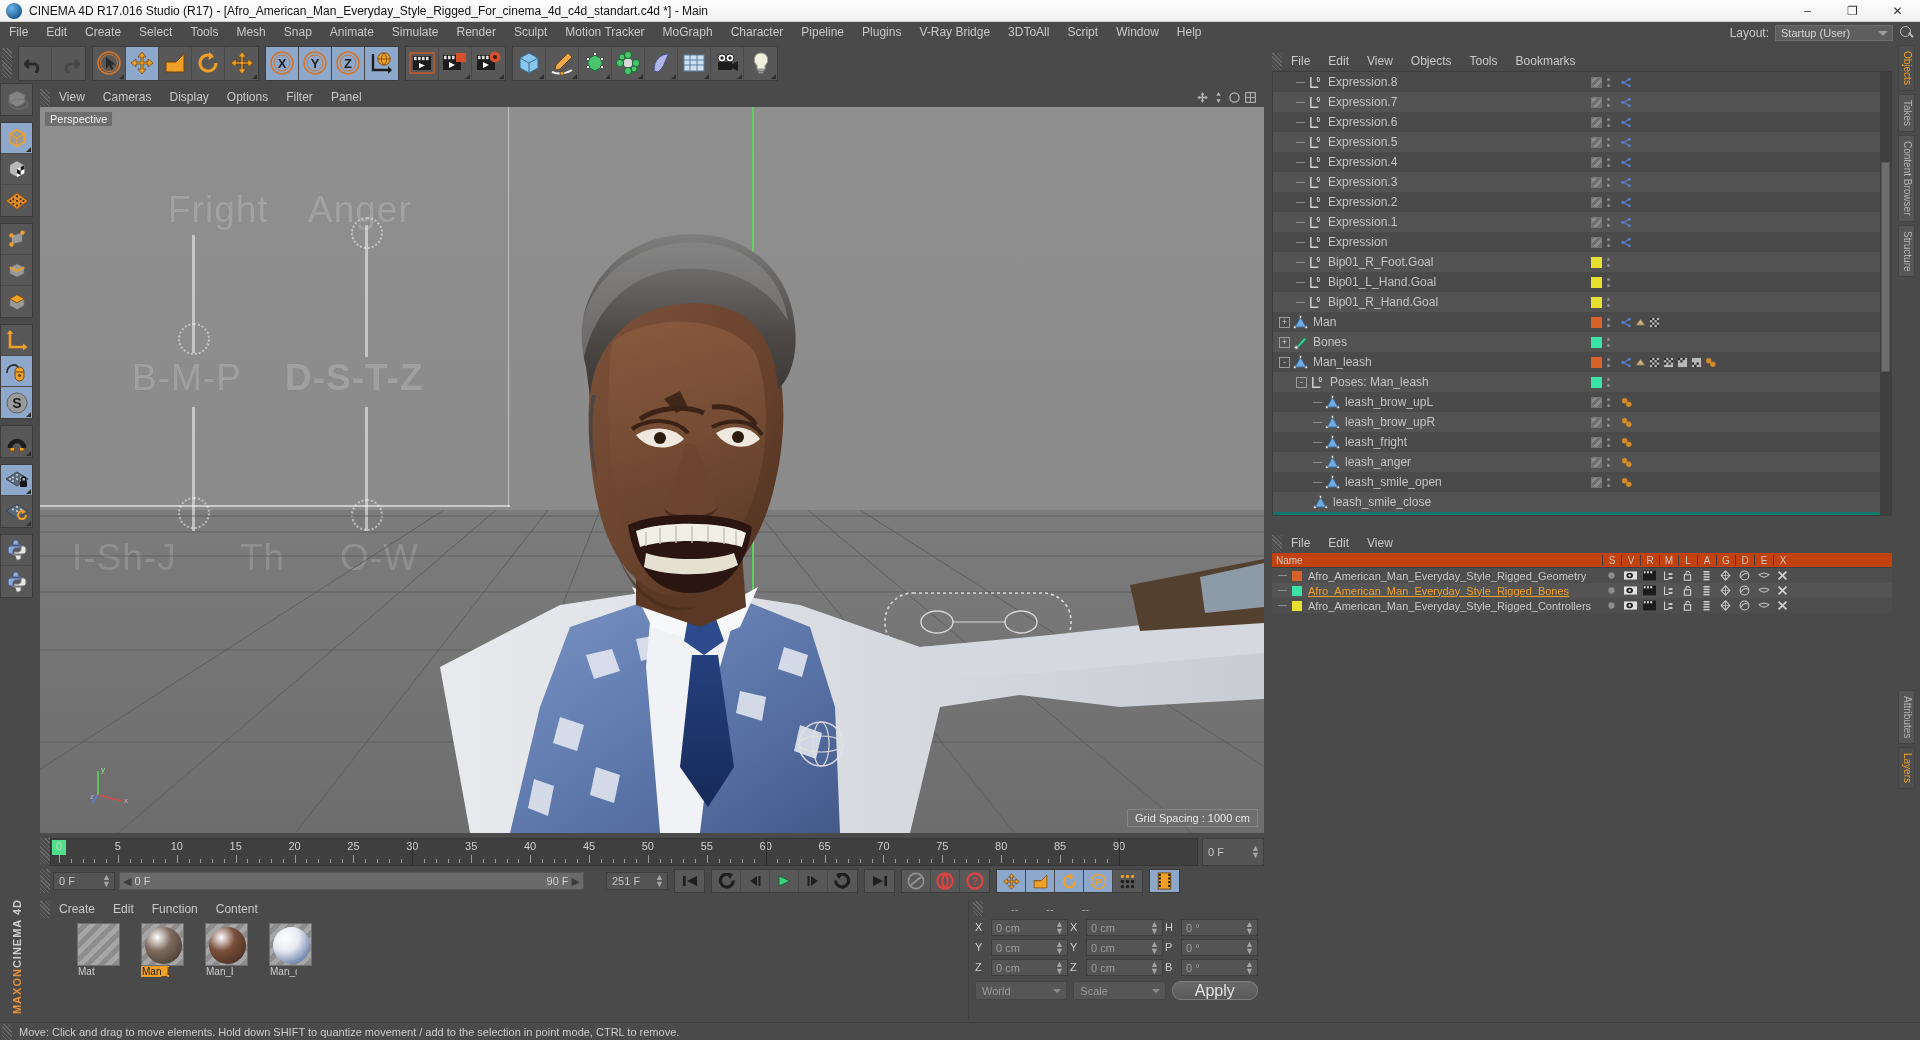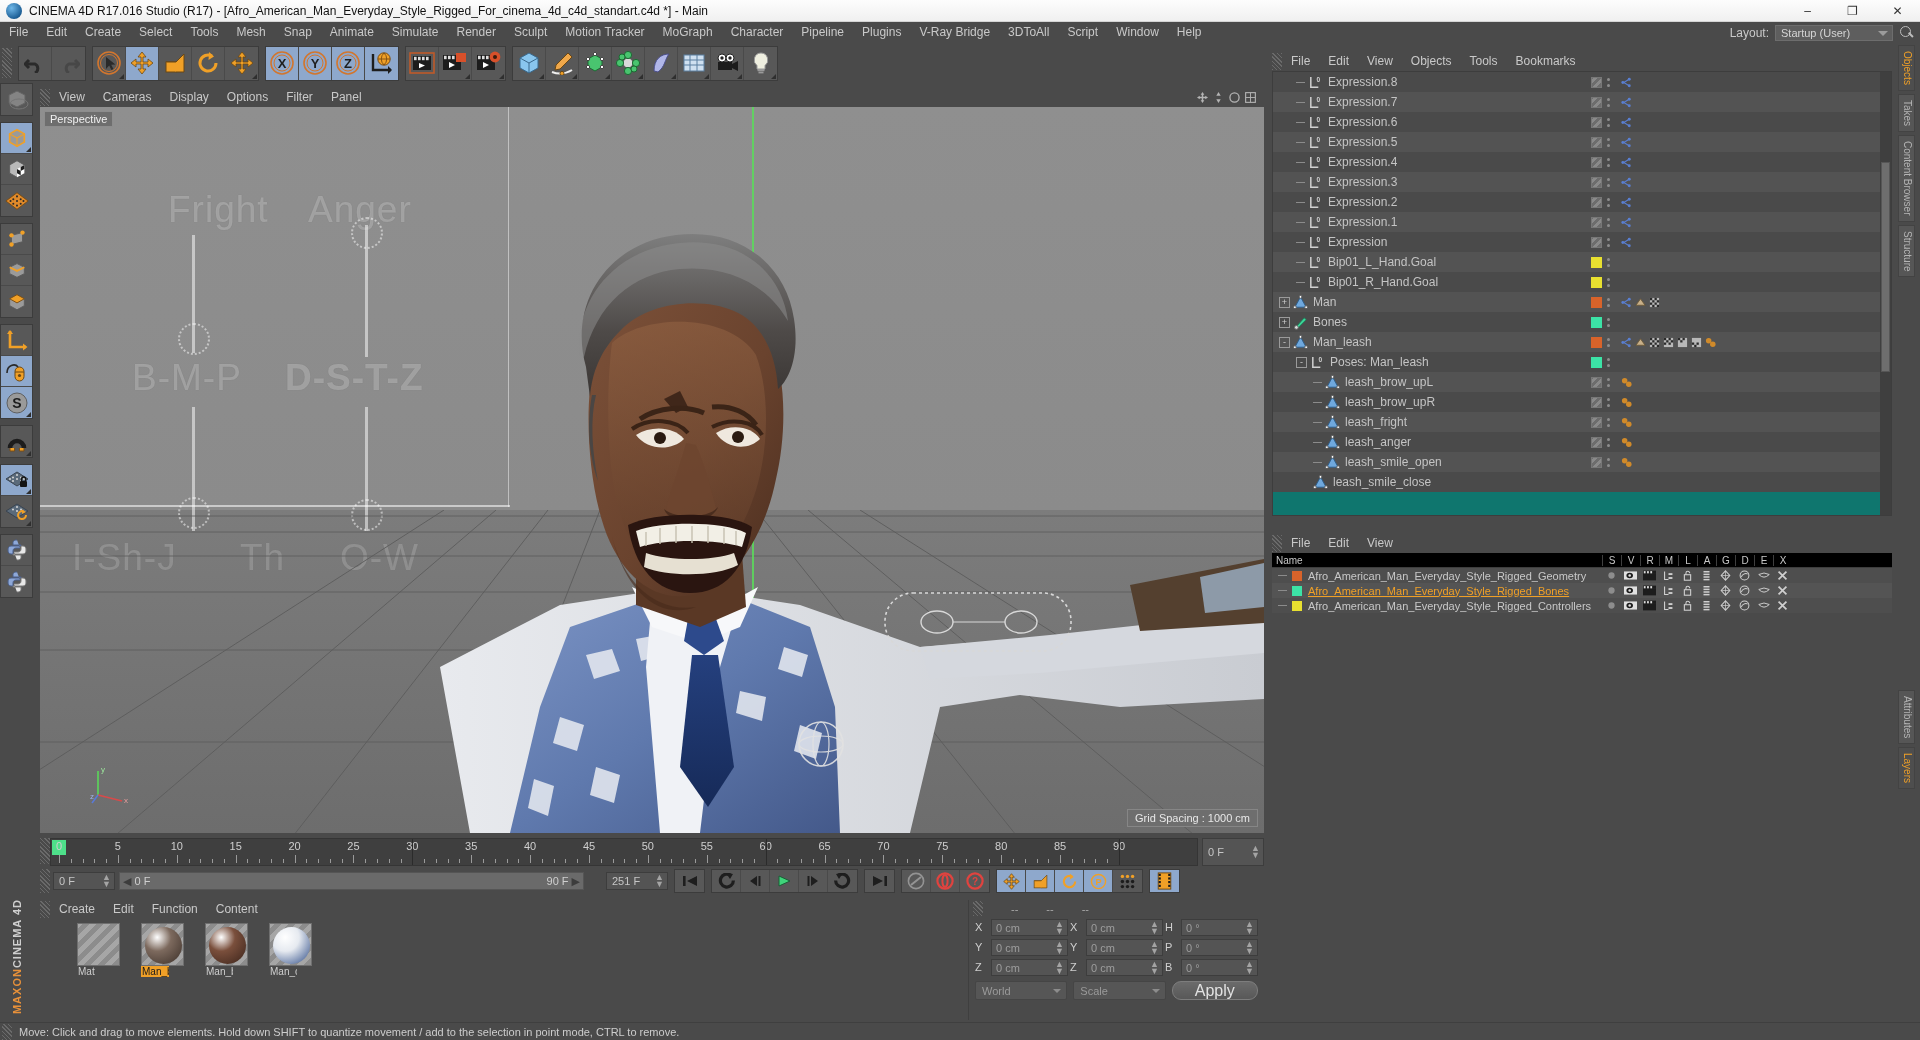--- a/index.html
+++ b/index.html
@@ -216,21 +216,21 @@
   .dots2{width:4px;display:flex;flex-direction:column;gap:3px;align-items:center;}
   .dots2 i{width:3px;height:3px;border-radius:50%;background:#8d8d8d;display:block;}
   .om-tags{position:absolute;left:348px;display:flex;align-items:center;gap:3px;}
   .tagsq{width:11px;height:11px;}
   .om-scroll{position:absolute;right:0;top:0;width:11px;bottom:0;background:#3f3f3f;}
   .om-thumb{position:absolute;right:1px;top:90px;width:9px;height:210px;background:#6e6e6e;border:1px solid #565656;}
 
   
   .laymgr{position:absolute;left:1272px;top:534px;width:620px;height:250px;background:#4a4a4a;}
   .lm-head{height:19px;display:flex;align-items:center;}
-  .lm-colhdr{height:15px;display:flex;align-items:center;background:#000000;border-bottom:1px solid #3d3d3d;font-size:10px;color:#c8c8c8;}
+  .lm-colhdr{height:15px;display:flex;align-items:center;background:#c2410c;border-bottom:1px solid #3d3d3d;font-size:10px;color:#c8c8c8;}
   .lm-colhdr .nm{width:330px;padding-left:4px;}
   .lm-colhdr .cc{width:19px;text-align:center;border-left:1px solid #3f3f3f;}
   .lm-row{height:15px;display:flex;align-items:center;font-size:11px;position:relative;}
   .lm-row:nth-child(odd){background:#4e4e4e;}
   .lm-row:nth-child(even){background:#545454;}
   .lm-sw{width:10px;height:10px;margin:0 6px 0 14px;flex:none;}
   .lm-nm{flex:none;width:300px;white-space:nowrap;overflow:hidden;}
   .lm-icons{position:absolute;left:330px;display:flex;align-items:center;}
   .lm-ic{width:19px;display:flex;align-items:center;justify-content:center;}
 
@@ -1462,20 +1462,37 @@
               </div>
             </div>
           </div>
           <div class="om-row">
             <div class="om-indent" style="width: 23px;"></div>
             <div class="om-dash"></div>
             <svg viewBox="0 0 16 16" width="15" height="15" class="om-icon">
               <path d="M3 2 v11 h8" fill="none" stroke="#d0d0d0" stroke-width="1.6"></path>
               <text x="9" y="7" font-size="7" font-weight="bold" fill="#d0d0d0" font-family="Liberation Sans, sans-serif">0</text>
             </svg>
+            <div class="om-label">Bip01_R_Foot.Goal</div>
+            <div class="om-tagcol">
+              <div class="swatch" style="background: rgb(232, 224, 48);"></div>
+              <div class="dots2">
+                <i></i>
+                <i></i>
+              </div>
+            </div>
+            <div class="om-tags"></div>
+          </div>
+          <div class="om-row">
+            <div class="om-indent" style="width: 23px;"></div>
+            <div class="om-dash"></div>
+            <svg viewBox="0 0 16 16" width="15" height="15" class="om-icon">
+              <path d="M3 2 v11 h8" fill="none" stroke="#d0d0d0" stroke-width="1.6"></path>
+              <text x="9" y="7" font-size="7" font-weight="bold" fill="#d0d0d0" font-family="Liberation Sans, sans-serif">0</text>
+            </svg>
             <div class="om-label">Bip01_L_Hand.Goal</div>
             <div class="om-tagcol">
               <div class="swatch" style="background: rgb(232, 224, 48);"></div>
               <div class="dots2">
                 <i></i>
                 <i></i>
               </div>
             </div>
             <div class="om-tags"></div>
           </div>

